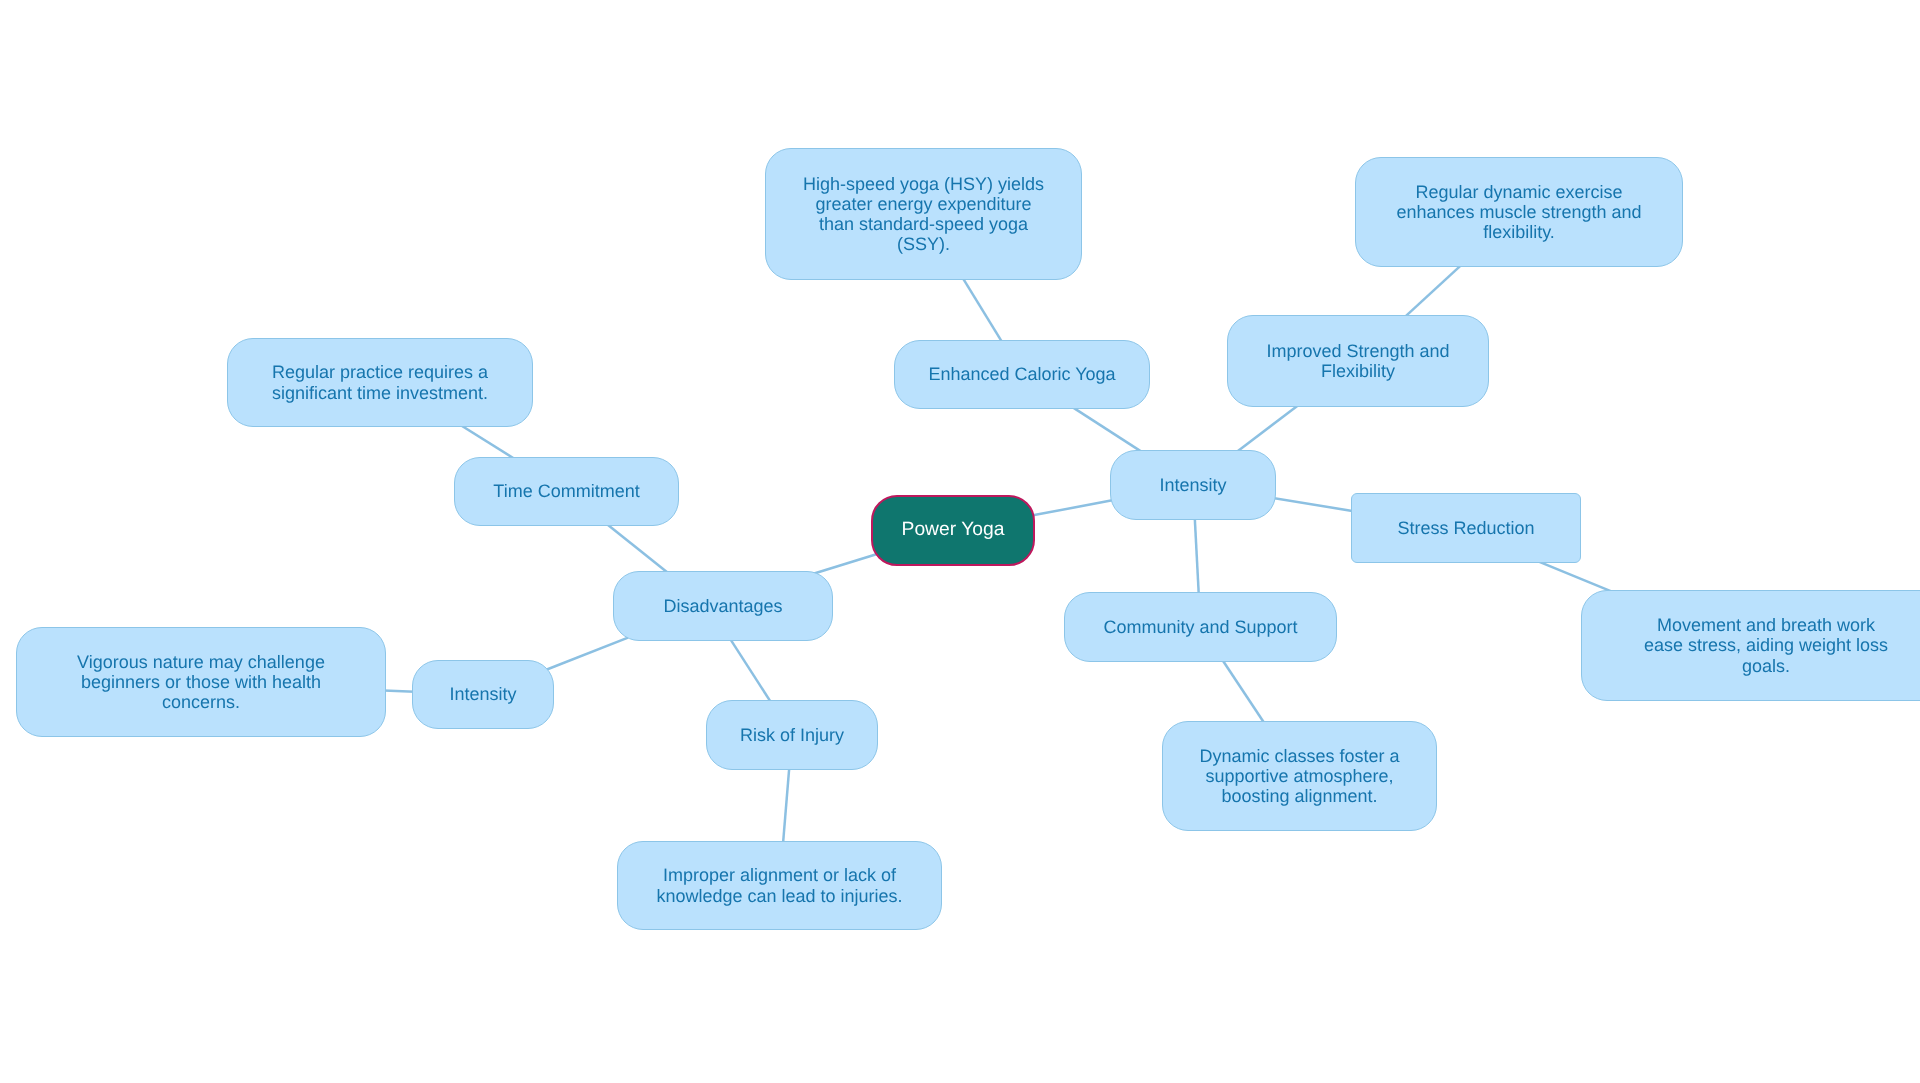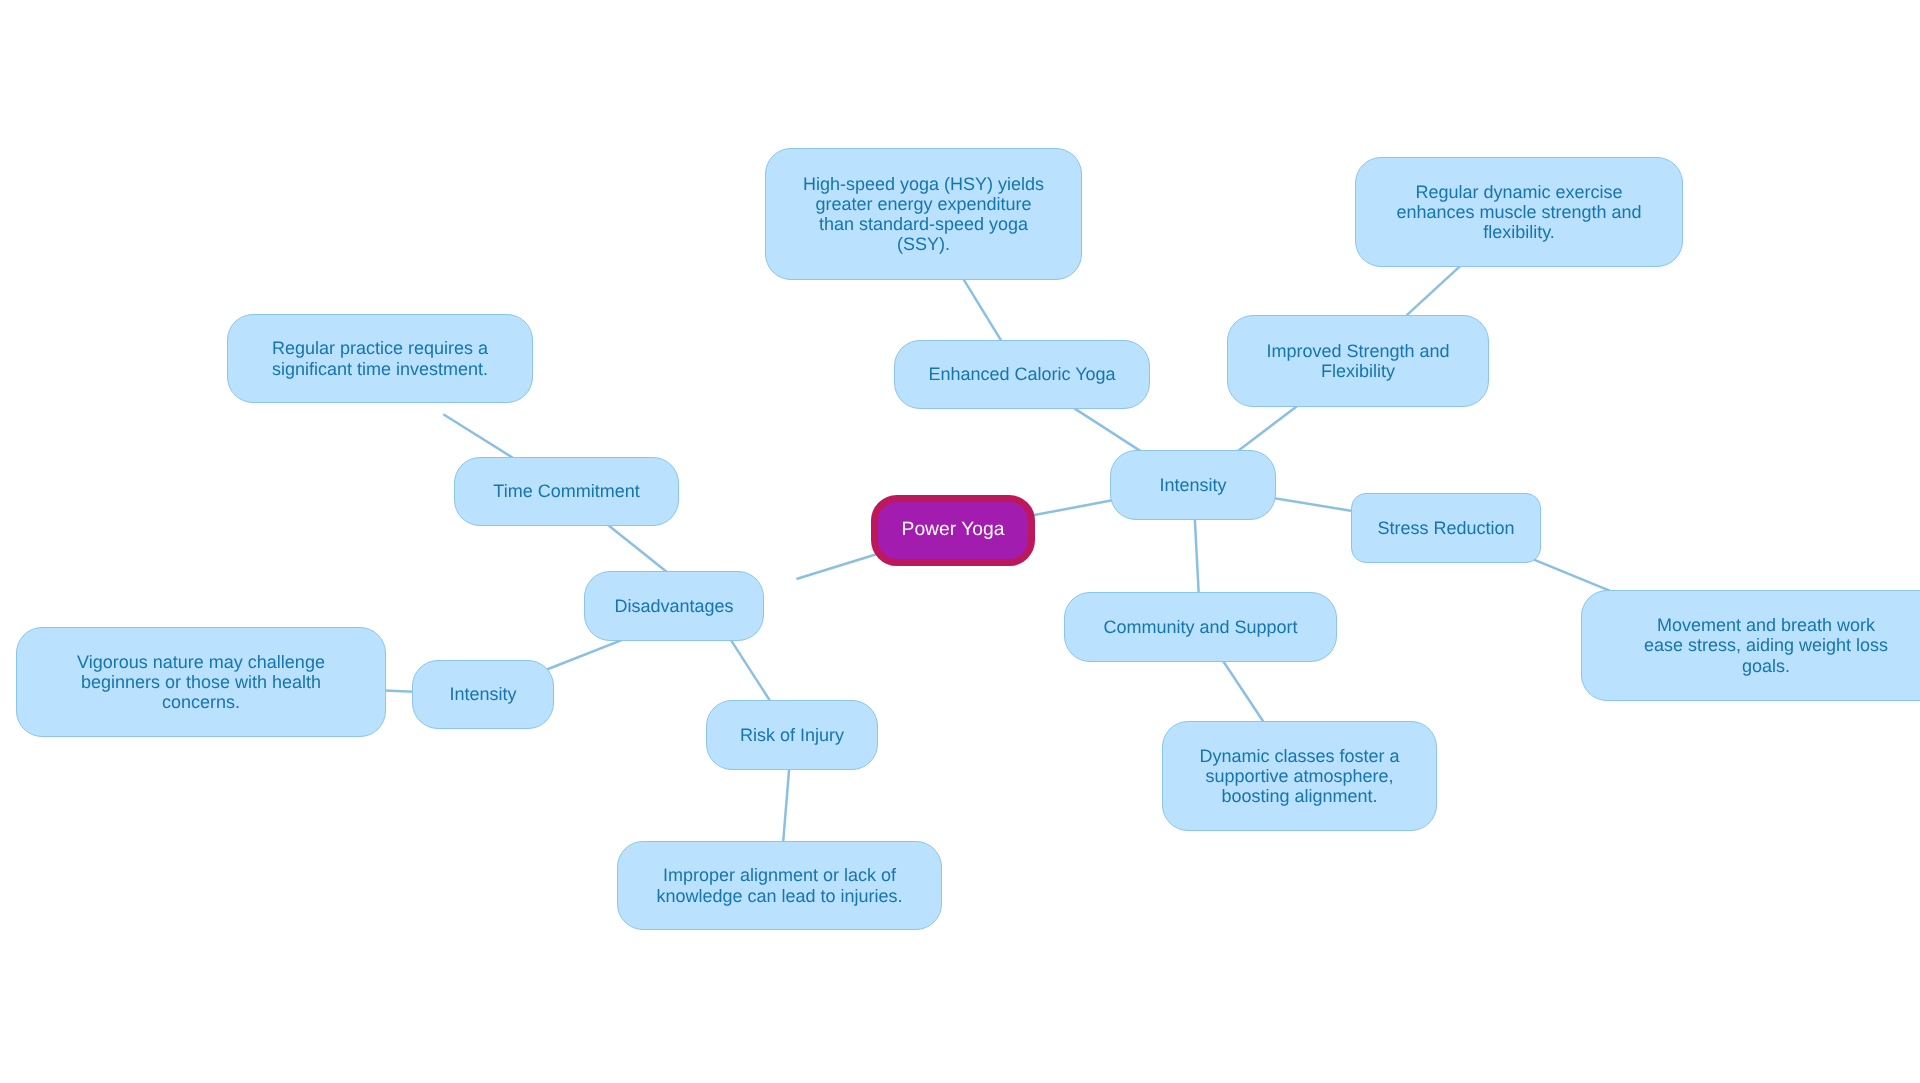--- a/index.html
+++ b/index.html
@@ -9,21 +9,21 @@
            -webkit-font-smoothing:antialiased;-moz-osx-font-smoothing:grayscale;
            text-rendering:geometricPrecision;}
   svg#edge-layer{position:absolute;left:0;top:0;width:1920px;height:1083px;overflow:visible;}
   line.edge{stroke:#8cc0e2;stroke-width:2.5;}
   .node{position:absolute;box-sizing:border-box;display:flex;align-items:center;
         justify-content:center;text-align:center;will-change:transform;}
   .node .node-label{display:block;width:100%;padding:0 6px;box-sizing:border-box;}
   .node .node-line{display:block;white-space:nowrap;}
   .node.branch,.node.leaf{background:#bae1fd;border:1px solid #8cc5e8;color:#1675ad;
                           font-size:18px;line-height:20.2px;}
-  .node.root{background:#a21caf;border:7px solid #be185d;color:#ffffff;
+  .node.root{background:#0f766e;border:2px solid #be185d;color:#ffffff;
              font-size:19.3px;line-height:20.2px;}
 </style>
 </head>
 <body>
 
 <div id="mindmap">
 
   <svg id="edge-layer" viewBox="0 0 1920 1083" xmlns="http://www.w3.org/2000/svg">
     <line class="edge" x1="1026.2" y1="516.6" x2="1118.8" y2="499.1"></line>
     <line class="edge" x1="879.6" y1="553.2" x2="796.4" y2="579.0"></line>
@@ -72,21 +72,21 @@
       <span class="node-line">Flexibility</span>
     </span>
   </div>
   <div class="node leaf" style="left:1355px;top:157px;width:328px;height:110px;border-radius:26px">
     <span class="node-label">
       <span class="node-line">Regular dynamic exercise</span>
       <span class="node-line">enhances muscle strength and</span>
       <span class="node-line">flexibility.</span>
     </span>
   </div>
-  <div class="node branch" style="left:1351px;top:493px;width:190px;height:70px;border-radius:15px">
+  <div class="node branch" style="left:1351px;top:493px;width:230px;height:70px;border-radius:6px">
     <span class="node-label">
       <span class="node-line">Stress Reduction</span>
     </span>
   </div>
   <div class="node leaf" style="left:1581px;top:590px;width:370px;height:111px;border-radius:26px">
     <span class="node-label">
       <span class="node-line">Movement and breath work</span>
       <span class="node-line">ease stress, aiding weight loss</span>
       <span class="node-line">goals.</span>
     </span>
@@ -96,31 +96,31 @@
       <span class="node-line">Community and Support</span>
     </span>
   </div>
   <div class="node leaf" style="left:1162px;top:721px;width:275px;height:110px;border-radius:26px">
     <span class="node-label">
       <span class="node-line">Dynamic classes foster a</span>
       <span class="node-line">supportive atmosphere,</span>
       <span class="node-line">boosting alignment.</span>
     </span>
   </div>
-  <div class="node branch" style="left:584px;top:571px;width:180px;height:70px;border-radius:26px">
+  <div class="node branch" style="left:613px;top:571px;width:220px;height:70px;border-radius:26px">
     <span class="node-label">
       <span class="node-line">Disadvantages</span>
     </span>
   </div>
   <div class="node branch" style="left:454px;top:457px;width:225px;height:69px;border-radius:26px">
     <span class="node-label">
       <span class="node-line">Time Commitment</span>
     </span>
   </div>
-  <div class="node leaf" style="left:227px;top:314px;width:306px;height:89px;border-radius:26px">
+  <div class="node leaf" style="left:227px;top:338px;width:306px;height:89px;border-radius:26px">
     <span class="node-label">
       <span class="node-line">Regular practice requires a</span>
       <span class="node-line">significant time investment.</span>
     </span>
   </div>
   <div class="node branch" style="left:412px;top:660px;width:142px;height:69px;border-radius:26px">
     <span class="node-label">
       <span class="node-line">Intensity</span>
     </span>
   </div>

